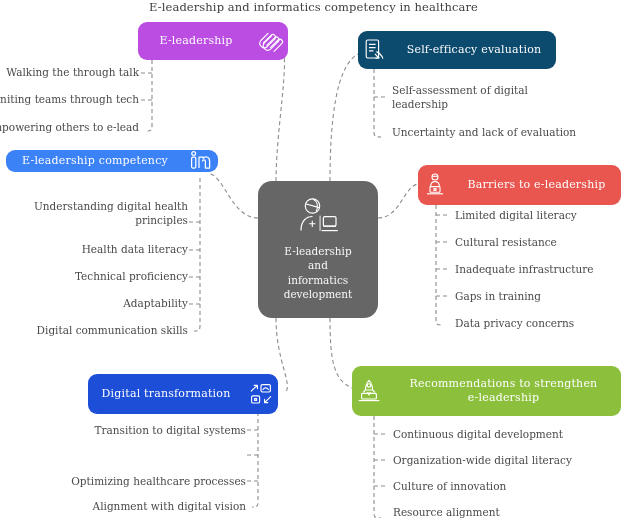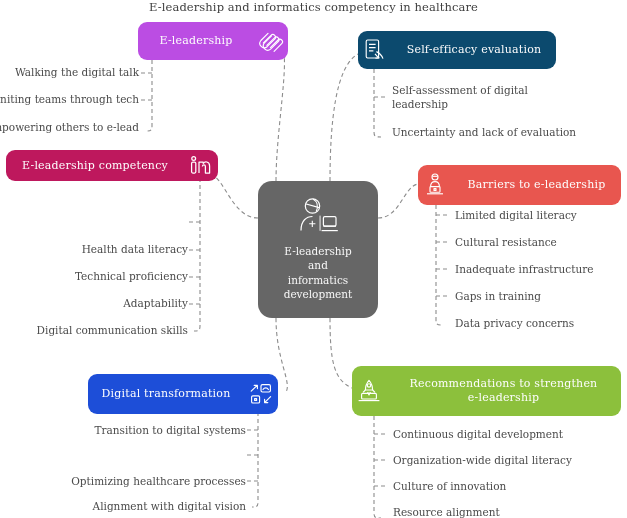--- a/index.html
+++ b/index.html
@@ -132,54 +132,55 @@
     <span class="nicon">
       <svg width="26" height="26" viewBox="0 0 26 26">
         <g fill="none" stroke="#ffffff" stroke-width="1.15" stroke-linecap="round">
           <path d="M5.4 15.0 L13.0 7.4 A2.6 2.6 0 0 1 16.7 11.1 L9.1 18.7 A4.4 4.4 0 0 1 2.9 12.5 L10.0 5.4"></path>
           <path d="M8.9 17.4 L16.5 9.8 A2.6 2.6 0 0 1 20.2 13.5 L12.6 21.1 A4.4 4.4 0 0 1 6.4 14.9 L13.5 7.8"></path>
           <path d="M12.4 19.6 L20.0 12.0 A2.6 2.6 0 0 1 23.7 15.7 L16.1 23.3"></path>
         </g>
       </svg>
     </span>
   </div>
-  <div class="leaf r" style="right:488px;top:66px;">Walking the digital talk</div>
+  <div class="leaf r" style="right:488px;top:66px;">Walking the through talk</div>
   <div class="leaf r" style="right:488px;top:93px;">Uniting teams through tech</div>
   <div class="leaf r" style="right:488px;top:121px;">Empowering others to e-lead</div>
 
   <div class="node" style="left:358px;top:31px;width:198px;height:38px;background:#0c4a6e;">
     <span class="nicon">
       <svg width="26" height="26" viewBox="0 0 26 26">
         <g fill="none" stroke="#ffffff" stroke-width="1.15" stroke-linejoin="round">
           <rect x="4.2" y="3.0" width="12.4" height="18.0" rx="1.4"></rect>
           <path d="M7.0 7.4 L13.6 7.4 M7.0 10.6 L13.6 10.6 M7.0 13.8 L11.4 13.8"></path>
           <path d="M14.4 14.6 C17.6 16.0 19.8 18.4 21.0 21.6"></path>
           <path d="M13.0 16.8 C14.2 18.4 15.6 19.8 17.4 20.9"></path>
           <path d="M17.2 21.1 L13.4 21.1"></path>
         </g>
       </svg>
     </span>
     <span class="nlabel">Self-efficacy evaluation</span>
   </div>
   <div class="leaf l wrap" style="left:392px;top:84px;width:140px;">Self-assessment of digital leadership</div>
   <div class="leaf l" style="left:392px;top:126px;">Uncertainty and lack of evaluation</div>
 
-  <div class="node" style="left:6px;top:150px;width:212px;height:31px;background:#be185d;">
+  <div class="node" style="left:6px;top:150px;width:212px;height:22px;background:#3b82f6;">
     <span class="nlabel">E-leadership competency</span>
     <span class="nicon">
       <svg width="26" height="26" viewBox="0 0 26 26">
         <g fill="none" stroke="#ffffff" stroke-width="1.25" stroke-linejoin="round">
           <rect x="3.6" y="9.0" width="4.2" height="11.0" rx="1.2"></rect>
           <circle cx="5.7" cy="5.4" r="1.9"></circle>
           <path d="M11.0 20.0 L11.0 9.0 L15.2 9.0 L15.2 10.6"></path>
           <path d="M15.2 10.6 C16.0 9.3 17.4 8.7 18.8 9.0 C20.6 9.4 21.6 10.9 21.6 13.0 L21.6 20.0 L17.4 20.0 L17.4 13.6 C17.4 12.4 16.8 11.8 15.9 11.8 C15.0 11.8 14.4 12.4 14.4 13.6"></path>
         </g>
       </svg>
     </span>
   </div>
+  <div class="leaf r wrap" style="right:439px;top:200px;width:160px;">Understanding digital health principles</div>
   <div class="leaf r" style="right:439px;top:243px;">Health data literacy</div>
   <div class="leaf r" style="right:439px;top:270px;">Technical proficiency</div>
   <div class="leaf r" style="right:439px;top:297px;">Adaptability</div>
   <div class="leaf r" style="right:439px;top:324px;">Digital communication skills</div>
 
   <div class="node" style="left:418px;top:165px;width:203px;height:40px;background:#e8564f;">
     <span class="nicon">
       <svg width="26" height="26" viewBox="0 0 26 26">
         <g fill="none" stroke="#ffffff" stroke-width="1.15" stroke-linejoin="round">
           <circle cx="13.0" cy="5.0" r="3.0"></circle>

